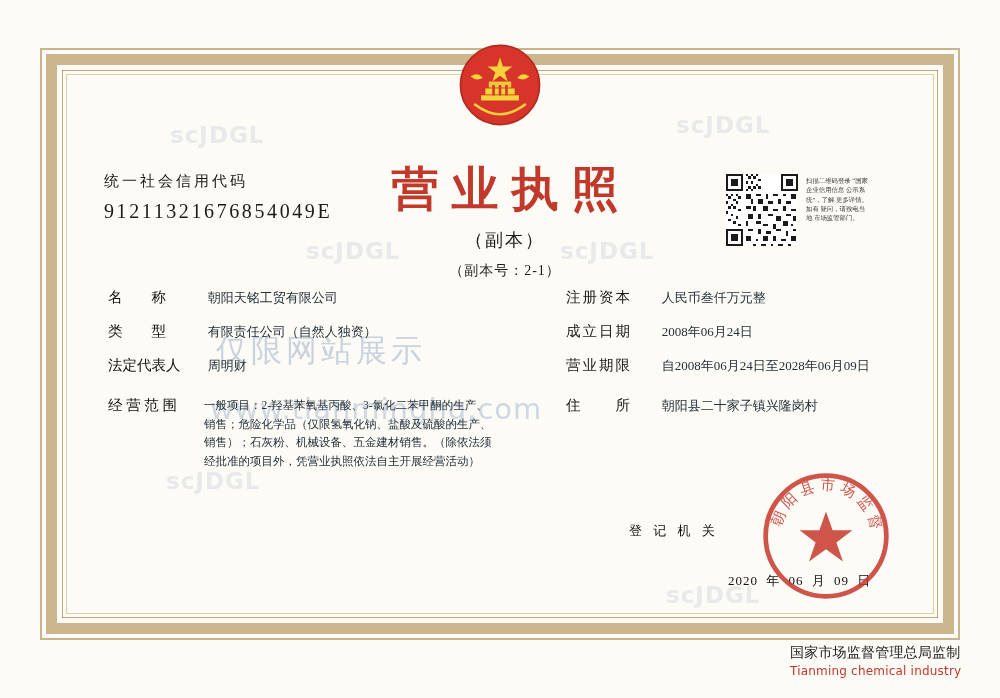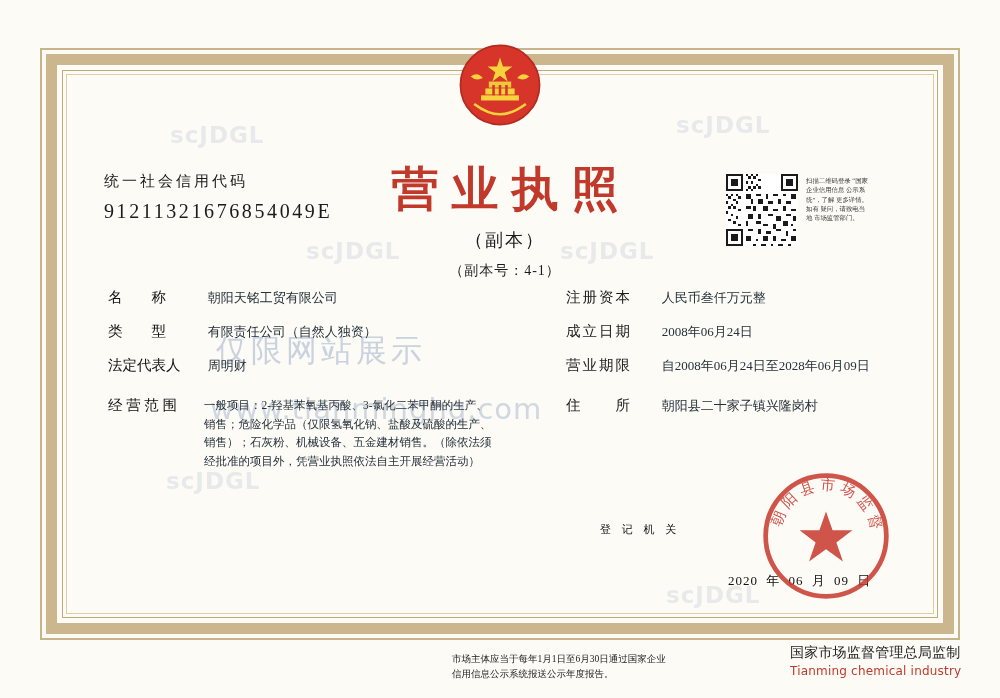--- a/index.html
+++ b/index.html
@@ -181,22 +181,22 @@
   #row-cap    { left: 566px; top: 288px; }
   #row-found  { left: 566px; top: 322px; }
   #row-term   { left: 566px; top: 356px; }
   #row-addr   { left: 566px; top: 396px; }
 
   .lab-r { display:inline-block; width: 92px; letter-spacing: 2px; font-size: 14.5px;}
 
   
   .registry {
     position: absolute;
-    left: 600px; top: 522px;
-    font-size: 11px;
+    left: 629px; top: 522px;
+    font-size: 13px;
     letter-spacing: 4px;
     color: #111;
     z-index: 5;
   }
   .date-line {
     position: absolute;
     left: 726px; top: 572px;
     font-size: 13px;
     color: #111;
     letter-spacing: 1px;
@@ -323,21 +323,21 @@
       <rect x="48.5" y="50" width="3" height="12" fill="#d7352a"></rect>
       <rect x="56" y="50" width="3" height="12" fill="#d7352a"></rect>
       <path d="M16 40 Q24 34 30 42 Q22 46 16 40 Z" fill="#f6d33c"></path>
       <path d="M84 40 Q76 34 70 42 Q78 46 84 40 Z" fill="#f6d33c"></path>
       <path d="M20 72 Q36 84 50 84 Q64 84 80 72" stroke="#f6d33c" stroke-width="3" fill="none"></path>
     </svg>
   </div>
 
   <div class="title">营业执照</div>
   <div class="subtitle">（副本）</div>
-  <div class="subtitle-no">（副本号：4-1）</div>
+  <div class="subtitle-no">（副本号：2-1）</div>
 
   <div class="credit-label">统一社会信用代码</div>
   <div class="credit-value">91211321676854049E</div>
 
   <div class="qr">
     <svg viewBox="0 0 29 29" width="72" height="72" shape-rendering="crispEdges">
       <rect width="29" height="29" fill="#ffffff"></rect>
       <g fill="#1a1a1a">
         <rect x="0" y="0" width="7" height="1"></rect>
           <rect x="0" y="6" width="7" height="1"></rect>
@@ -497,20 +497,19 @@
 
   <div class="date-line">
     <span>2020</span>
     <span>年</span>
     <span>06</span>
     <span>月</span>
     <span>09</span>
     <span>日</span>
   </div>
 
-  <div class="footer-center">市场主体应当于每年1月1日至6月30日通过国家企业信用信息公示系统报送公示年度报告。</div>
 
   <div class="footer-right">
     <div class="footer-right-note">国家市场监督管理总局监制</div>
     <div class="brand-en">Tianming chemical industry</div>
   </div>
 
 </div>
 
 </body></html>

